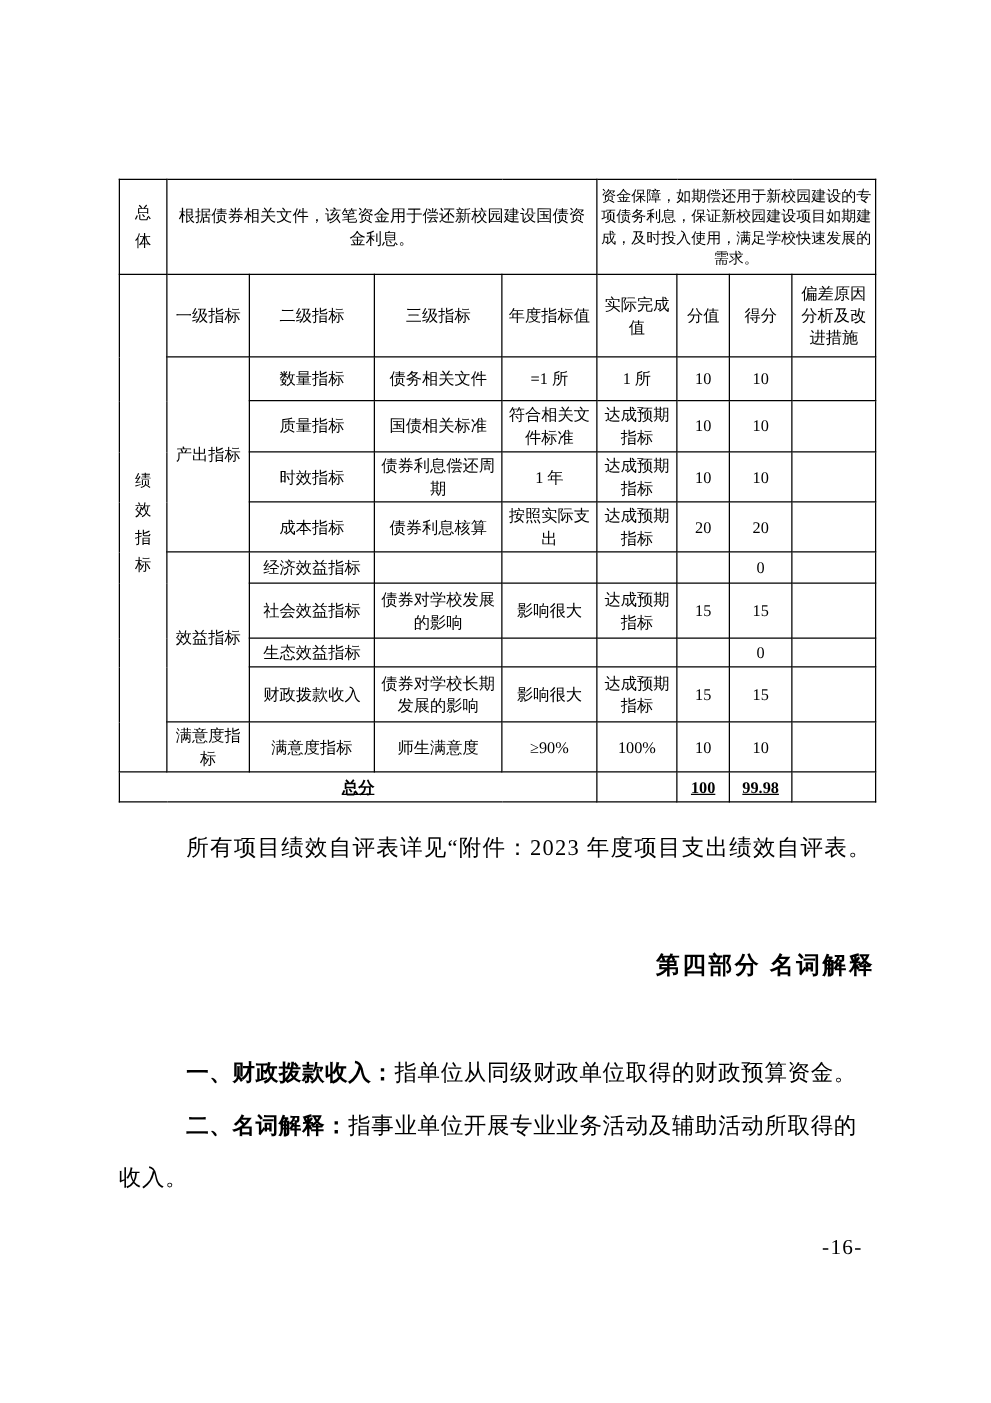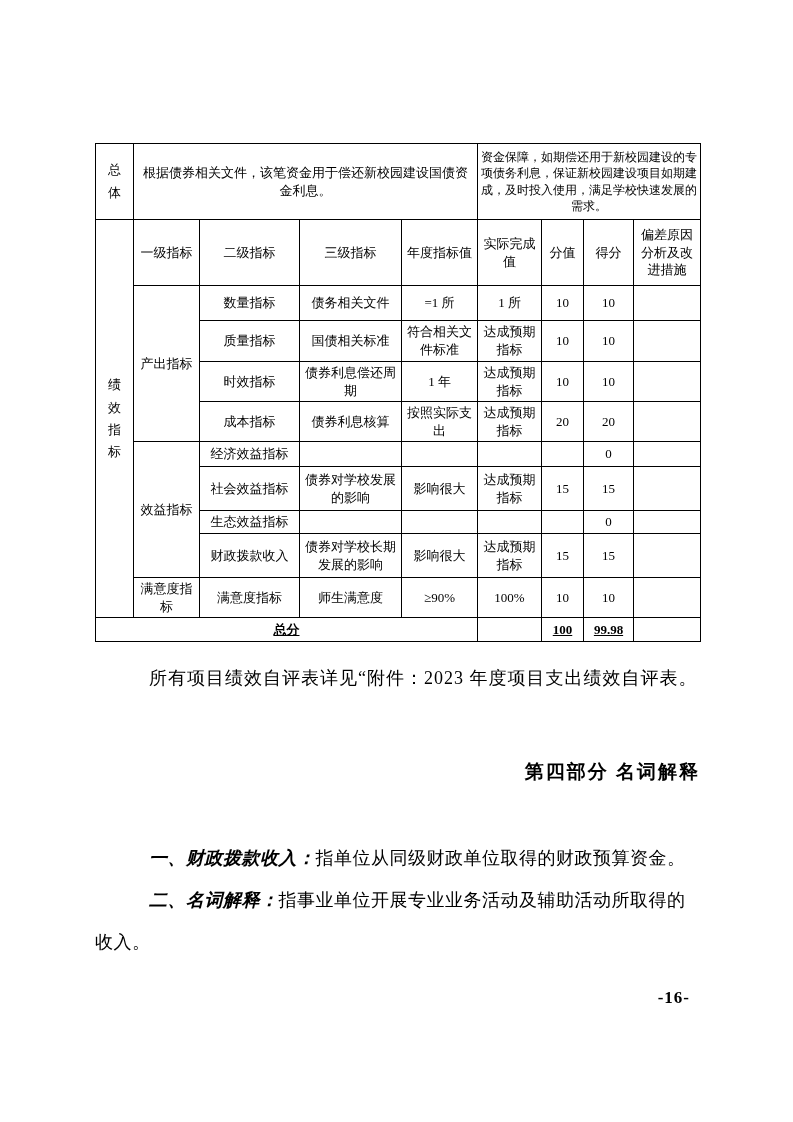--- a/index.html
+++ b/index.html
@@ -69,29 +69,27 @@
     font-size: 18px;
     line-height: 42px;
     text-indent: 3em;
     letter-spacing: 0.5px;
     margin: 0;
   }
   .term-first { margin-top: 52px; }
   .term .lead {
     font-family: "Liberation Sans", sans-serif;
     font-weight: bold;
-    font-style: italic;
   }
   .page-number {
     position: absolute;
     top: 988px;
     right: 103px;
     font-size: 17px;
     letter-spacing: 1px;
-    font-weight: bold;
   }
 </style>
 </head>
 <body>
 
 <div class="sheet">
   <div class="content">
 
     <table class="perf">
       <colgroup>

